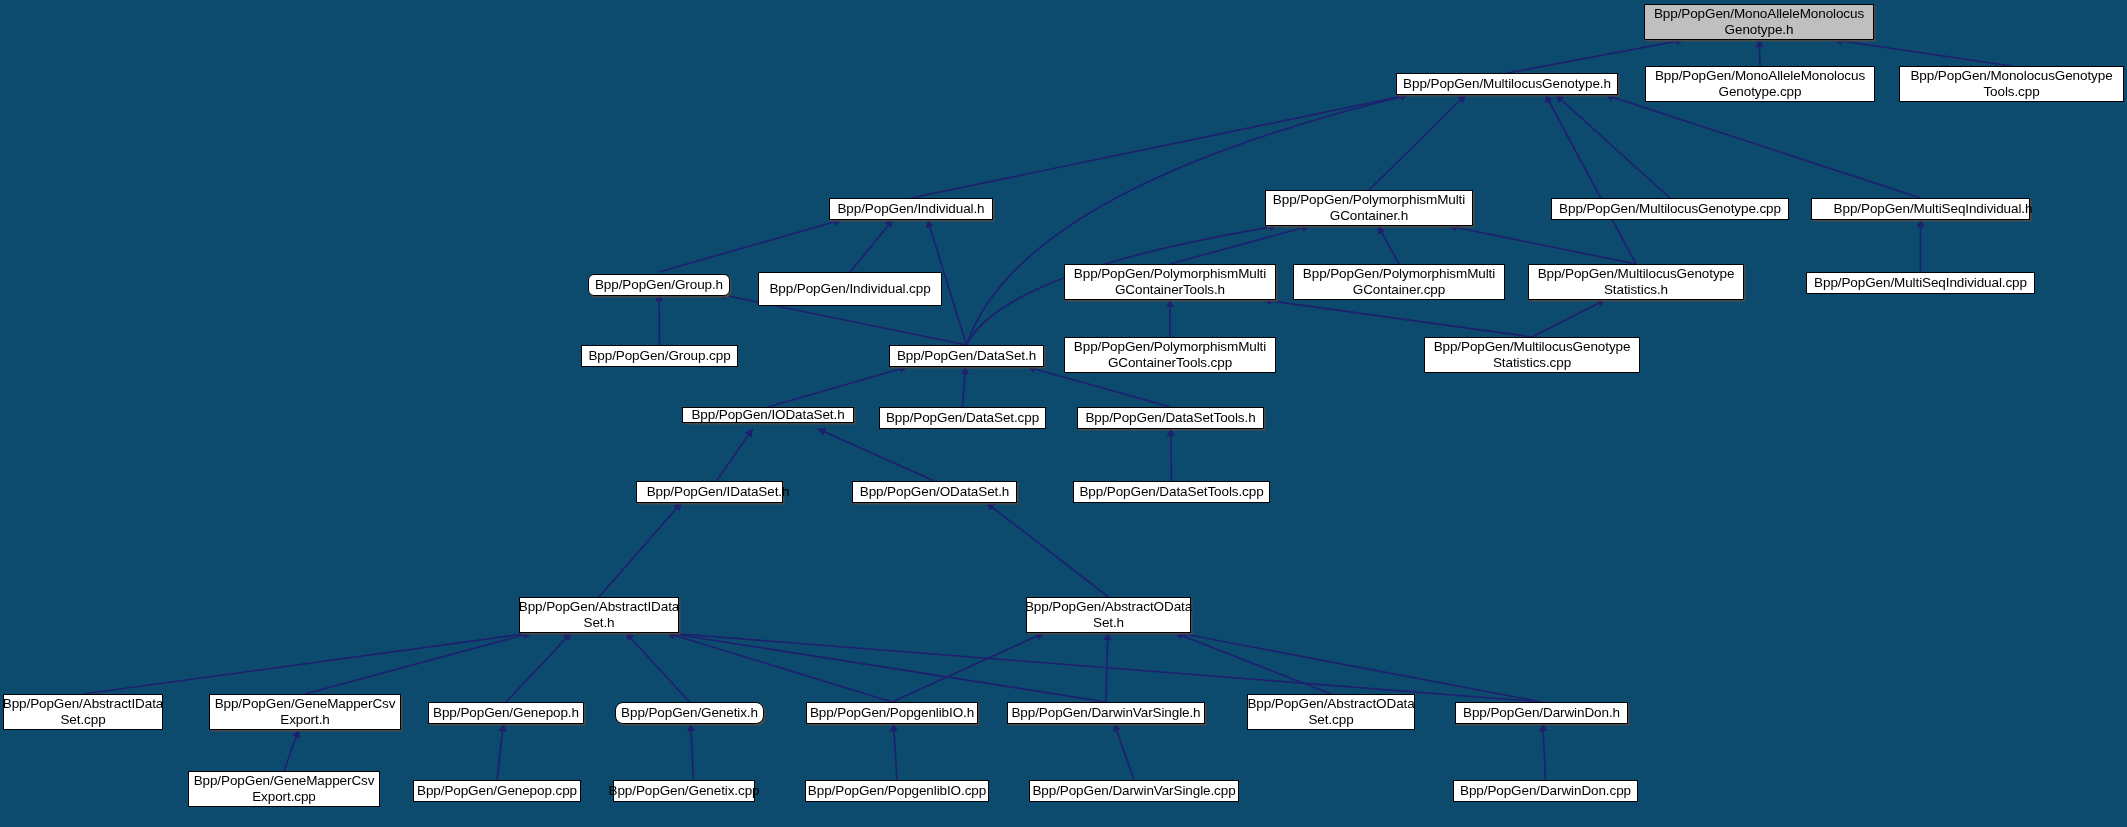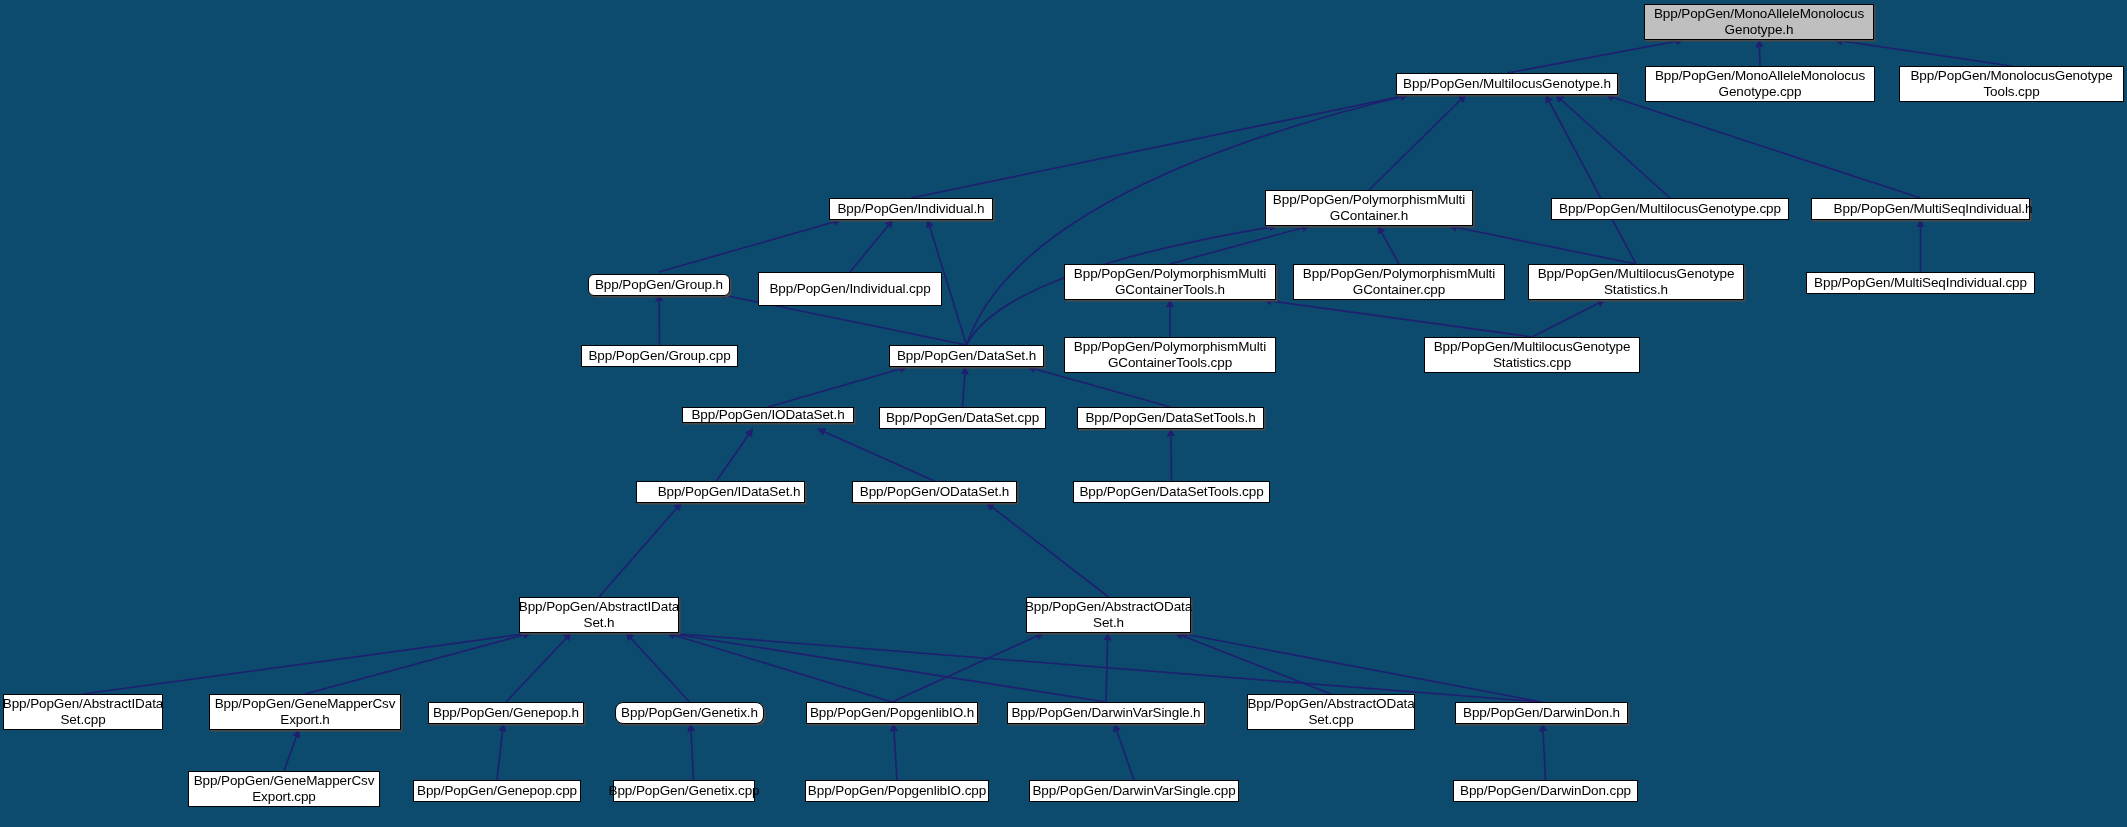--- a/index.html
+++ b/index.html
@@ -133,21 +133,21 @@
       <div class="node" style="left: 1806px; top: 272px; width: 229px; height: 22px;">Bpp/PopGen/MultiSeqIndividual.cpp</div>
       <div class="node hdr" style="left: 889px; top: 345px; width: 155px; height: 22px;">Bpp/PopGen/DataSet.h</div>
       <div class="node" style="left: 581px; top: 345px; width: 157px; height: 22px;">Bpp/PopGen/Group.cpp</div>
       <div class="node" style="left: 1064px; top: 337px; width: 212px; height: 36px;">Bpp/PopGen/PolymorphismMulti
 GContainerTools.cpp</div>
       <div class="node" style="left: 1424px; top: 337px; width: 216px; height: 36px;">Bpp/PopGen/MultilocusGenotype
 Statistics.cpp</div>
       <div class="node hdr" style="left: 682px; top: 407px; width: 172px; height: 16px;">Bpp/PopGen/IODataSet.h</div>
       <div class="node" style="left: 879px; top: 407px; width: 167px; height: 22px;">Bpp/PopGen/DataSet.cpp</div>
       <div class="node hdr" style="left: 1077px; top: 407px; width: 187px; height: 22px;">Bpp/PopGen/DataSetTools.h</div>
-      <div class="node hdr" style="left: 636px; top: 481px; width: 169px; height: 22px; padding-left: 20px;">Bpp/PopGen/IDataSet.h</div>
+      <div class="node hdr" style="left: 636px; top: 481px; width: 147px; height: 22px; padding-left: 20px;">Bpp/PopGen/IDataSet.h</div>
       <div class="node hdr" style="left: 852px; top: 481px; width: 165px; height: 22px;">Bpp/PopGen/ODataSet.h</div>
       <div class="node" style="left: 1073px; top: 481px; width: 197px; height: 22px; text-align: right;">Bpp/PopGen/DataSetTools.cpp</div>
       <div class="node hdr" style="left: 519px; top: 597px; width: 160px; height: 36px;">Bpp/PopGen/AbstractIData
 Set.h</div>
       <div class="node hdr" style="left: 1026px; top: 597px; width: 165px; height: 36px;">Bpp/PopGen/AbstractOData
 Set.h</div>
       <div class="node" style="left: 3px; top: 694px; width: 160px; height: 36px;">Bpp/PopGen/AbstractIData
 Set.cpp</div>
       <div class="node hdr" style="left: 209px; top: 694px; width: 192px; height: 36px;">Bpp/PopGen/GeneMapperCsv
 Export.h</div>

